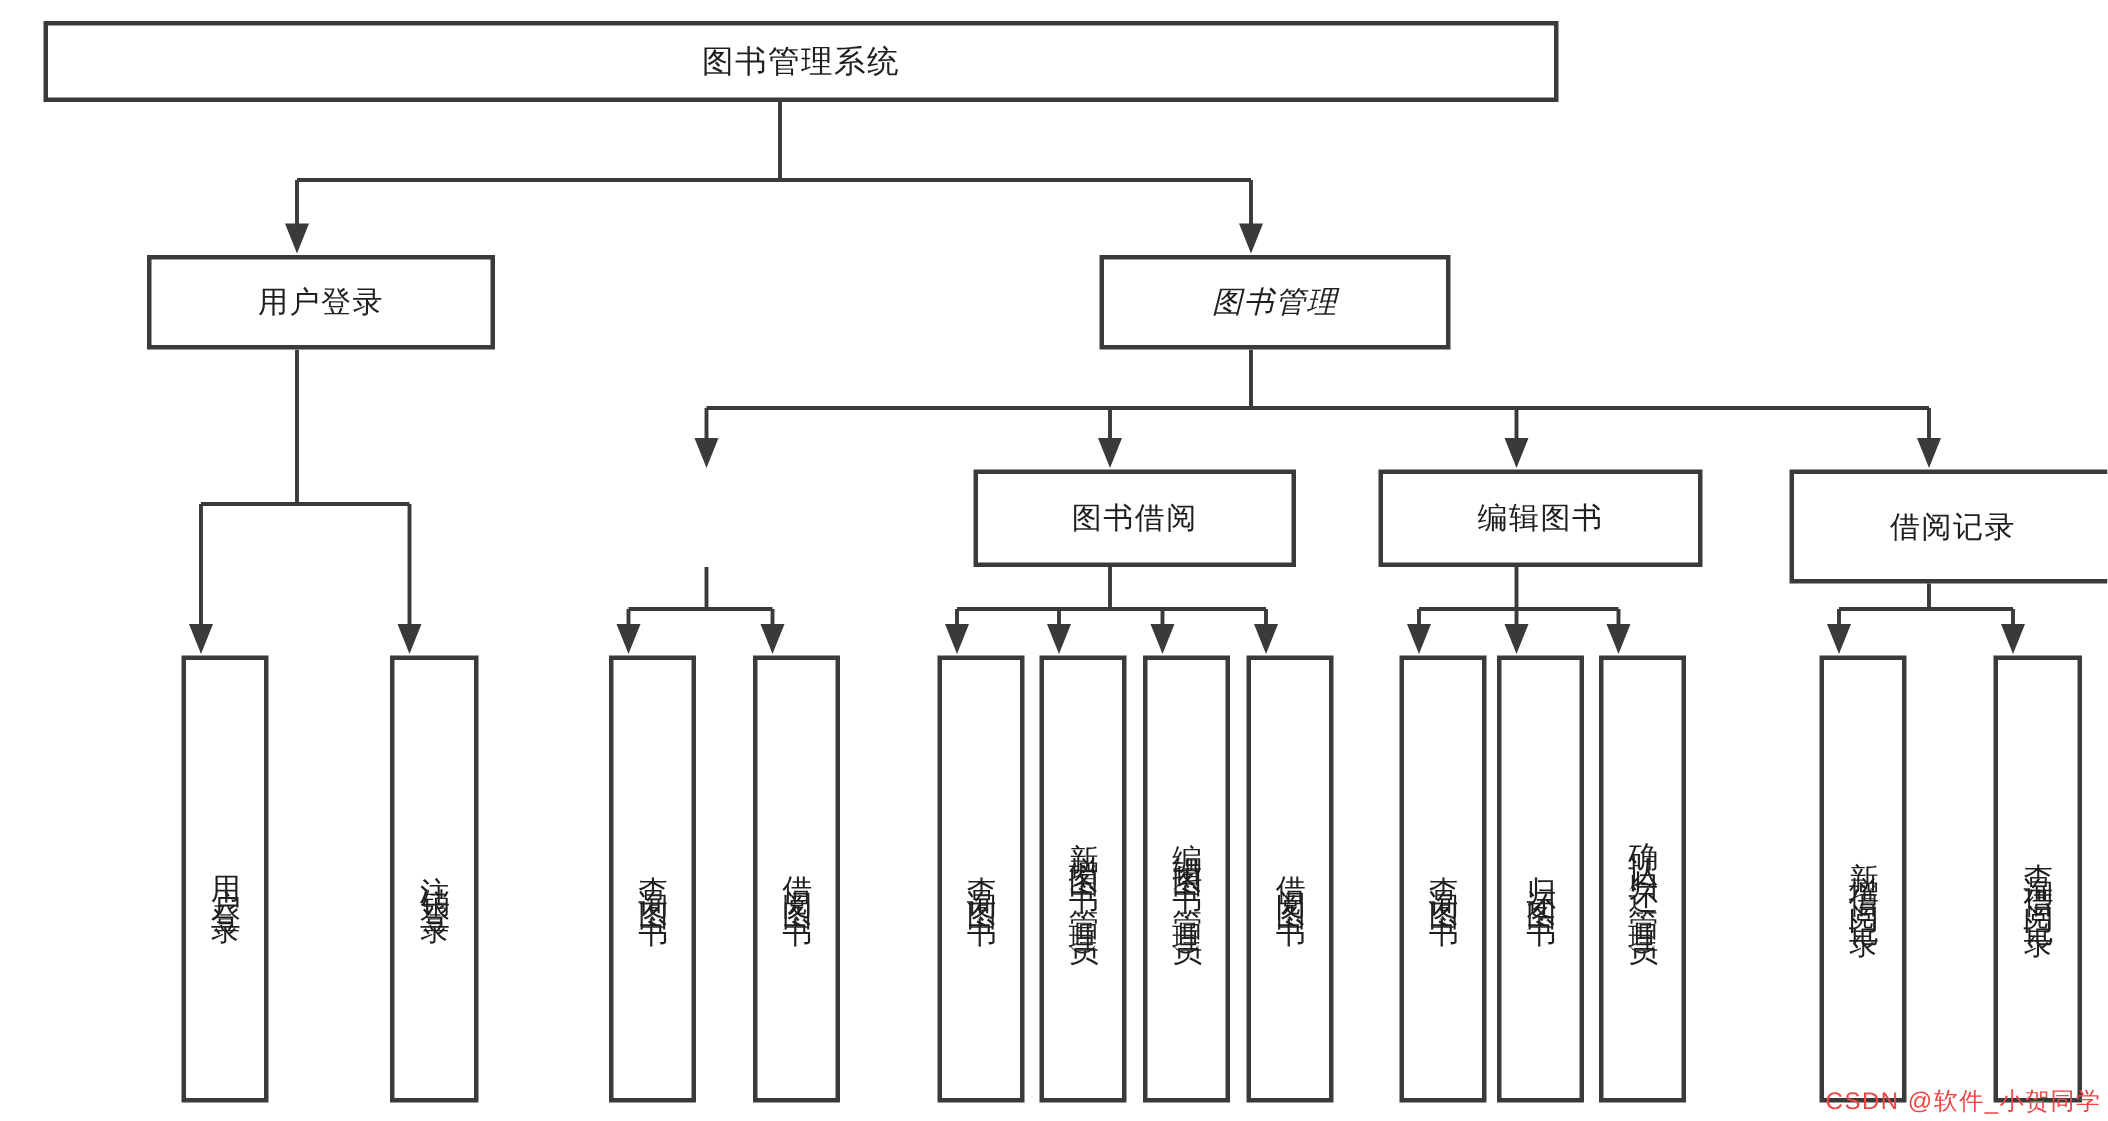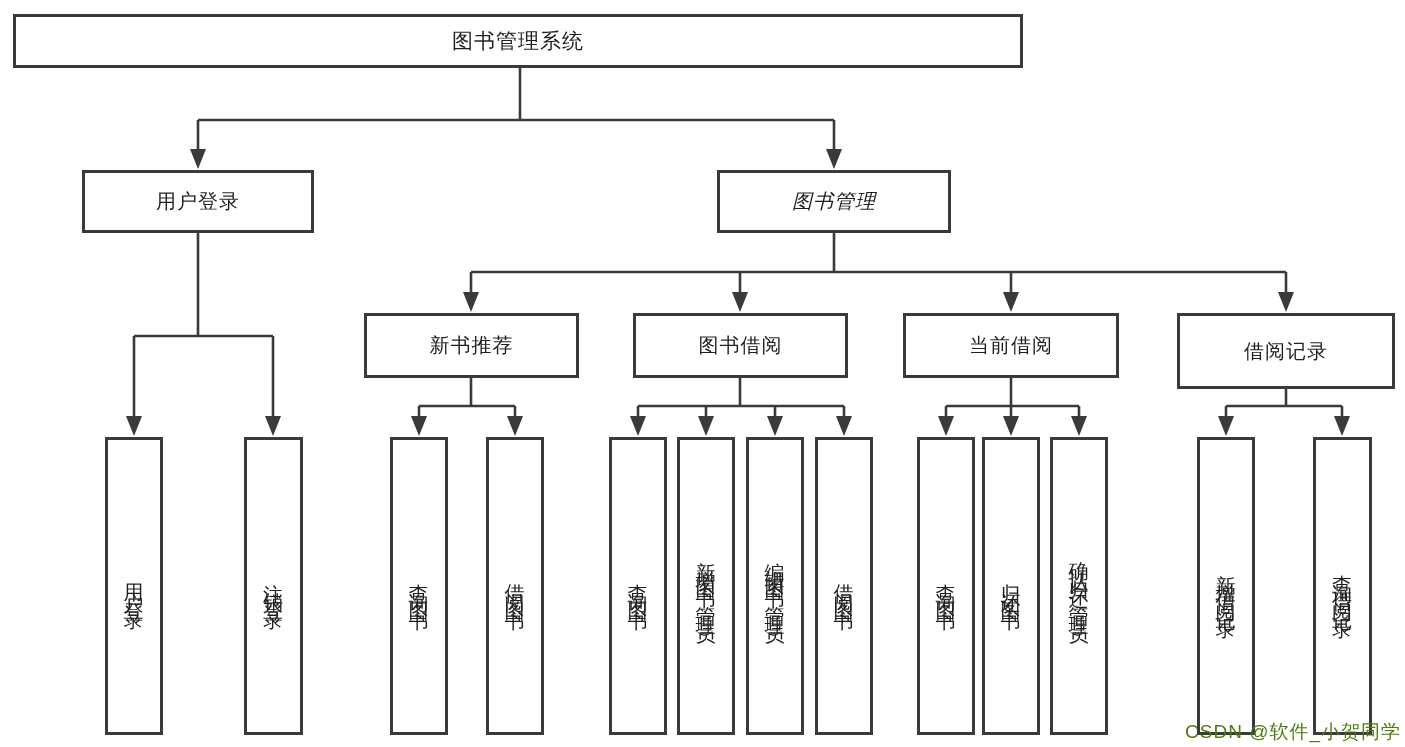--- a/index.html
+++ b/index.html
@@ -19,36 +19,37 @@
   }
   .node {
     position: absolute;
     background: #ffffff;
     border: 3px solid #3a3a3a;
     box-sizing: border-box;
     display: flex;
     align-items: center;
     justify-content: center;
     text-align: center;
+    margin-left: 16px;
   }
   .hnode { font-size: 20px; letter-spacing: 1px; }
   .root  { font-size: 21px; letter-spacing: 1px; }
   .vnode {
     writing-mode: vertical-rl;
     text-orientation: mixed;
     font-size: 20px;
     line-height: 1;
     letter-spacing: 9px;
   }
   .watermark {
     position: absolute;
     right: 4px;
     bottom: 2px;
-    font-size: 19px;
-    color: #4d7c0f;
+    font-size: 16px;
+    color: #ef4444;
     letter-spacing: 1px;
     z-index: 5;
     white-space: nowrap;
   }
 </style>
 </head>
 <body>
 
 <div id="canvas">
 
@@ -87,28 +88,25 @@
     <span>图书管理系统</span>
   </div>
 
   <div class="node hnode" style="left:82px; top:170px; width:232px; height:63px;">
     <span>用户登录</span>
   </div>
   <div class="node hnode" style="left:717px; top:170px; width:234px; height:63px;font-style:italic;">
     <span>图书管理</span>
   </div>
 
-  <div class="node hnode" style="left:364px; top:313px; width:215px; height:65px;">
-    <span>新书推荐</span>
-  </div>
   <div class="node hnode" style="left:633px; top:313px; width:215px; height:65px;align-items:center;">
     <span>图书借阅</span>
   </div>
   <div class="node hnode" style="left:903px; top:313px; width:216px; height:65px;">
-    <span>当前借阅</span>
+    <span>编辑图书</span>
   </div>
   <div class="node hnode" style="left:1177px; top:313px; width:218px; height:76px;">
     <span>借阅记录</span>
   </div>
 
   <div class="node vnode" style="left:105px; top:437px; width:58px; height:298px;">
     <span>用户登录</span>
   </div>
   <div class="node vnode" style="left:244px; top:437px; width:59px; height:298px;">
     <span>注销登录</span>

